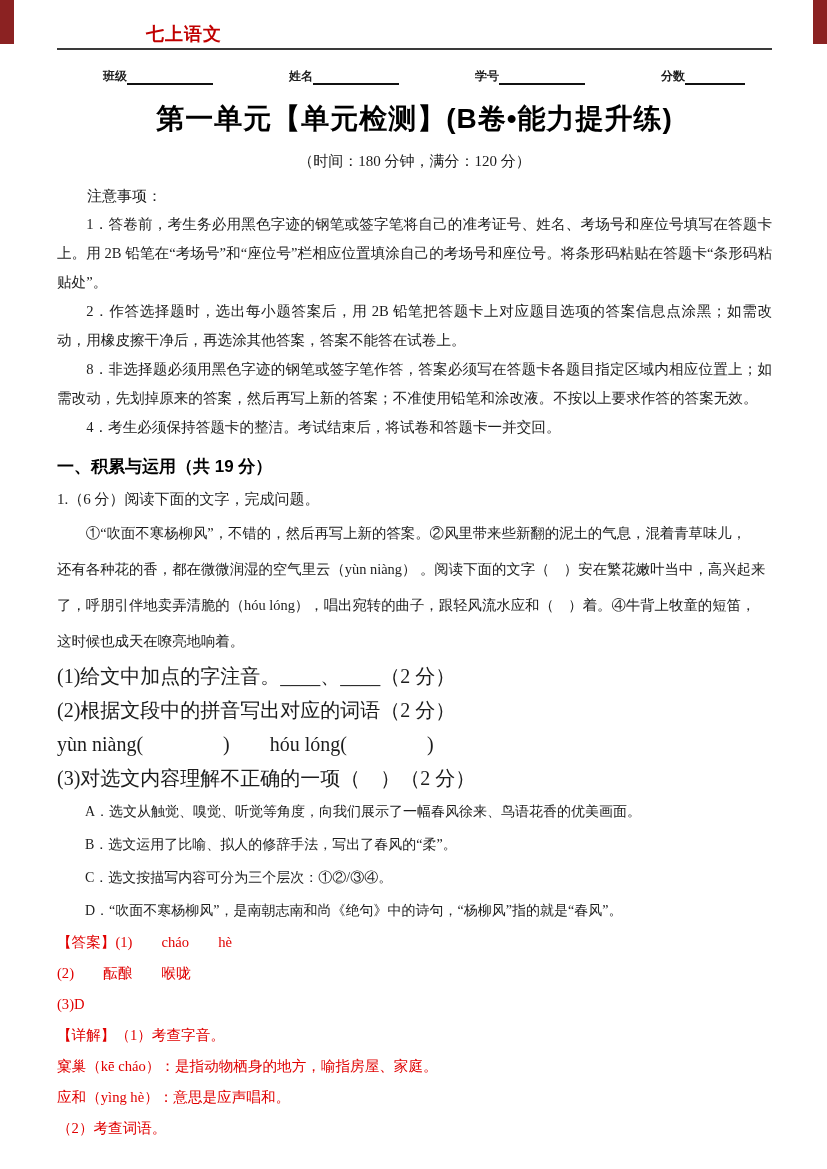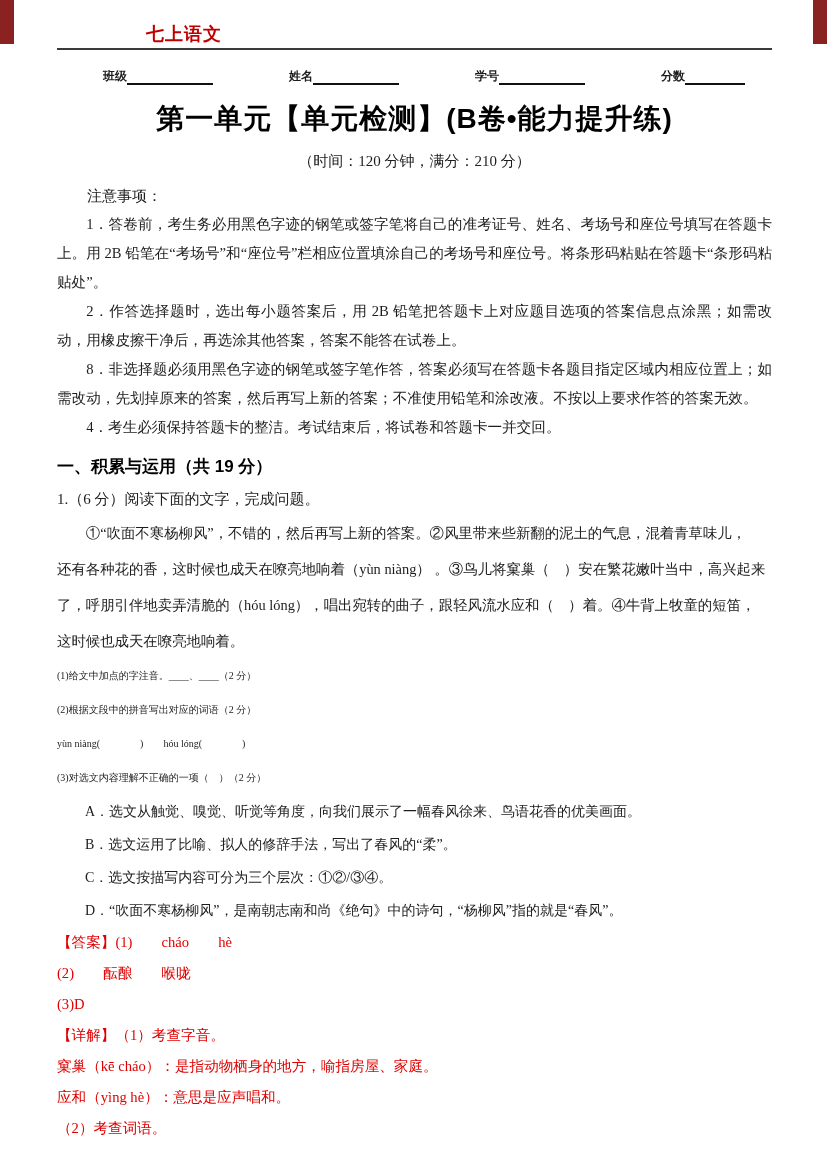--- a/index.html
+++ b/index.html
@@ -38,21 +38,21 @@
   .subtitle{margin-top:13px;text-align:center;font-size:15px;line-height:20px;}
   .notice-label{margin-top:11px;font-size:15px;line-height:28px;text-indent:2em;}
   .notice p{margin:0;font-size:14.6px;line-height:29px;text-align:justify;text-indent:2em;}
   .section-heading{
     margin:9px 0 0;font-family:"Liberation Sans","DejaVu Sans",sans-serif;
     font-weight:bold;font-size:17px;line-height:32px;color:#000;
   }
   .q-intro{font-size:15px;line-height:32px;margin:0;}
   .passage-line{font-size:14.4px;line-height:36px;white-space:nowrap;}
   .passage-line.indent{text-indent:2em;}
-  .subq{font-size:10px;line-height:34px;white-space:nowrap;}
+  .subq{font-size:20px;line-height:34px;white-space:nowrap;}
   .option{font-size:14px;line-height:33px;margin-left:28px;white-space:nowrap;}
   .ans{font-size:14.6px;line-height:31px;color:#e00000;white-space:nowrap;}
 </style>
 </head>
 <body>
 
 <div class="page">
 
   <div class="corner-tab left"></div>
   <div class="corner-tab right"></div>
@@ -61,37 +61,37 @@
   <hr class="rule">
 
   <div class="fields">
     <span class="field"><span>班级</span><span class="blank"></span></span>
     <span class="field"><span>姓名</span><span class="blank"></span></span>
     <span class="field"><span>学号</span><span class="blank"></span></span>
     <span class="field"><span>分数</span><span class="blank short"></span></span>
   </div>
 
   <h1 class="title">第一单元【单元检测】(B卷•能力提升练)</h1>
-  <div class="subtitle">（时间：120 分钟，满分：210 分）</div>
+  <div class="subtitle">（时间：180 分钟，满分：120 分）</div>
 
   <div class="notice-label">注意事项：</div>
   <div class="notice">
     <p>1．答卷前，考生务必用黑色字迹的钢笔或签字笔将自己的准考证号、姓名、考场号和座位号填写在答题卡上。用 2B 铅笔在“考场号”和“座位号”栏相应位置填涂自己的考场号和座位号。将条形码粘贴在答题卡“条形码粘贴处”。</p>
     <p>2．作答选择题时，选出每小题答案后，用 2B 铅笔把答题卡上对应题目选项的答案信息点涂黑；如需改动，用橡皮擦干净后，再选涂其他答案，答案不能答在试卷上。</p>
     <p>8．非选择题必须用黑色字迹的钢笔或签字笔作答，答案必须写在答题卡各题目指定区域内相应位置上；如需改动，先划掉原来的答案，然后再写上新的答案；不准使用铅笔和涂改液。不按以上要求作答的答案无效。</p>
     <p>4．考生必须保持答题卡的整洁。考试结束后，将试卷和答题卡一并交回。</p>
   </div>
 
   <h2 class="section-heading">一、积累与运用（共 19 分）</h2>
 
   <p class="q-intro">1.（6 分）阅读下面的文字，完成问题。</p>
 
   <div>
     <div class="passage-line indent">①“吹面不寒杨柳风”，不错的，然后再写上新的答案。②风里带来些新翻的泥土的气息，混着青草味儿，</div>
-    <div class="passage-line">还有各种花的香，这时候也成天在嘹亮地响着（yùn niàng） 。③鸟儿将窠巢（　）安在繁花嫩叶当中，高兴起来</div>
+    <div class="passage-line">还有各种花的香，都在微微润湿的空气里云（yùn niàng） 。阅读下面的文字（　）安在繁花嫩叶当中，高兴起来</div>
     <div class="passage-line">了，呼朋引伴地卖弄清脆的（hóu lóng），唱出宛转的曲子，跟轻风流水应和（　）着。④牛背上牧童的短笛，</div>
     <div class="passage-line">这时候也成天在嘹亮地响着。</div>
   </div>
 
   <div class="subq">(1)给文中加点的字注音。____、____（2 分）</div>
   <div class="subq">(2)根据文段中的拼音写出对应的词语（2 分）</div>
   <div class="subq">yùn niàng(　　　　)　　hóu lóng(　　　　)</div>
   <div class="subq">(3)对选文内容理解不正确的一项（　）（2 分）</div>
 
   <div>

